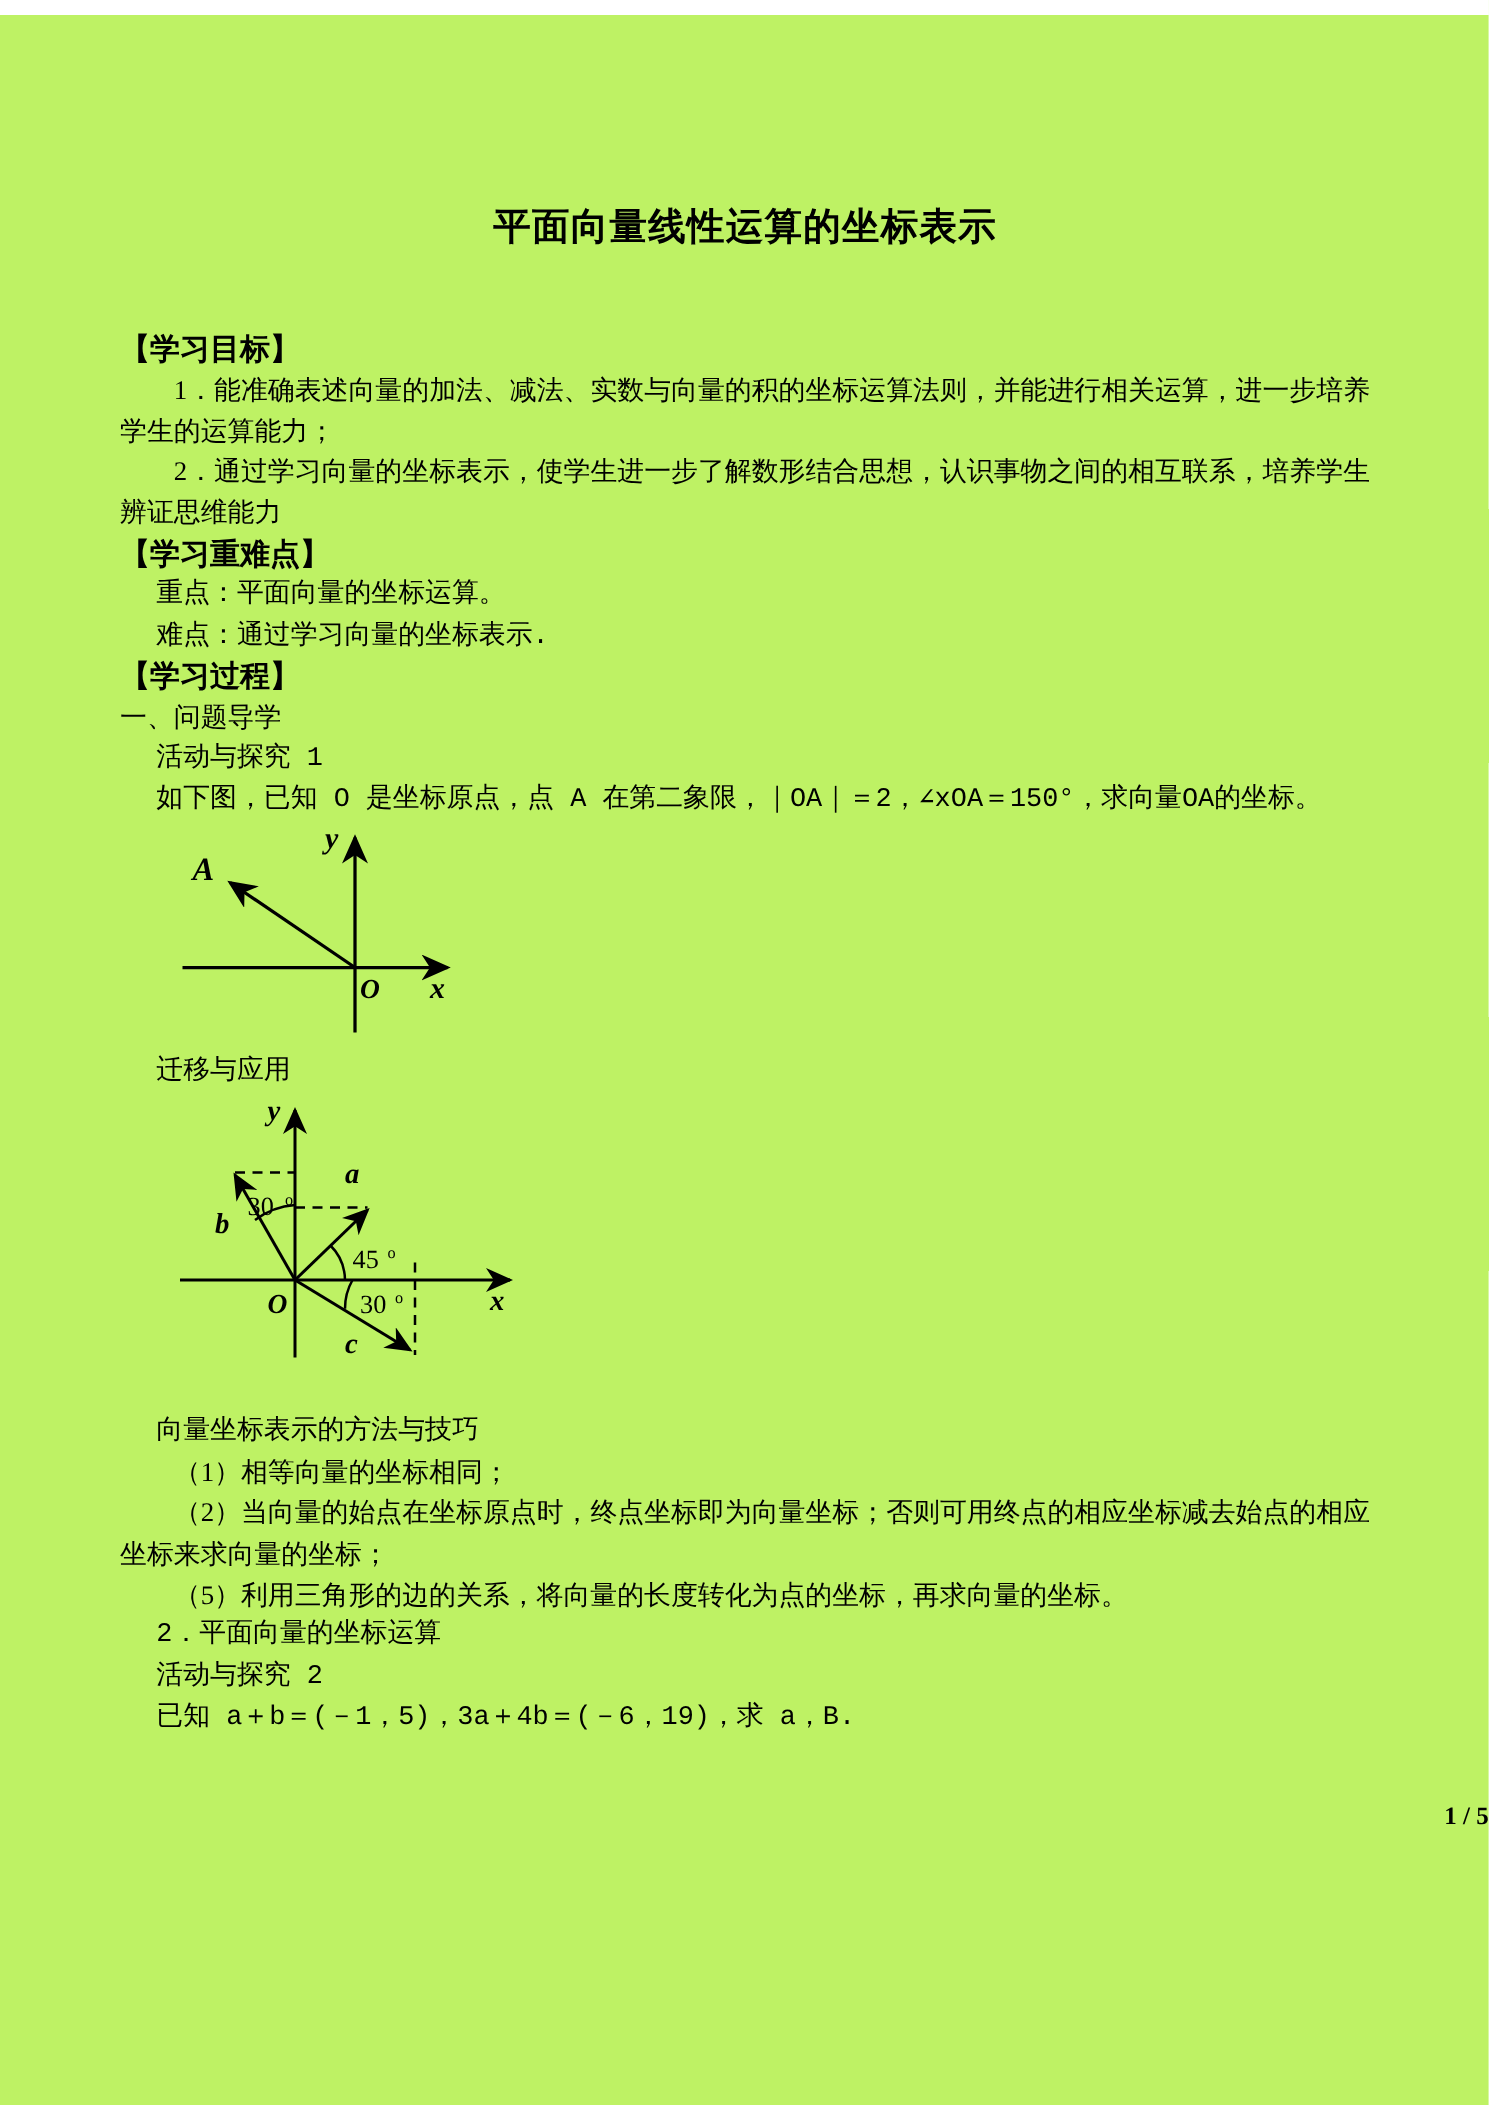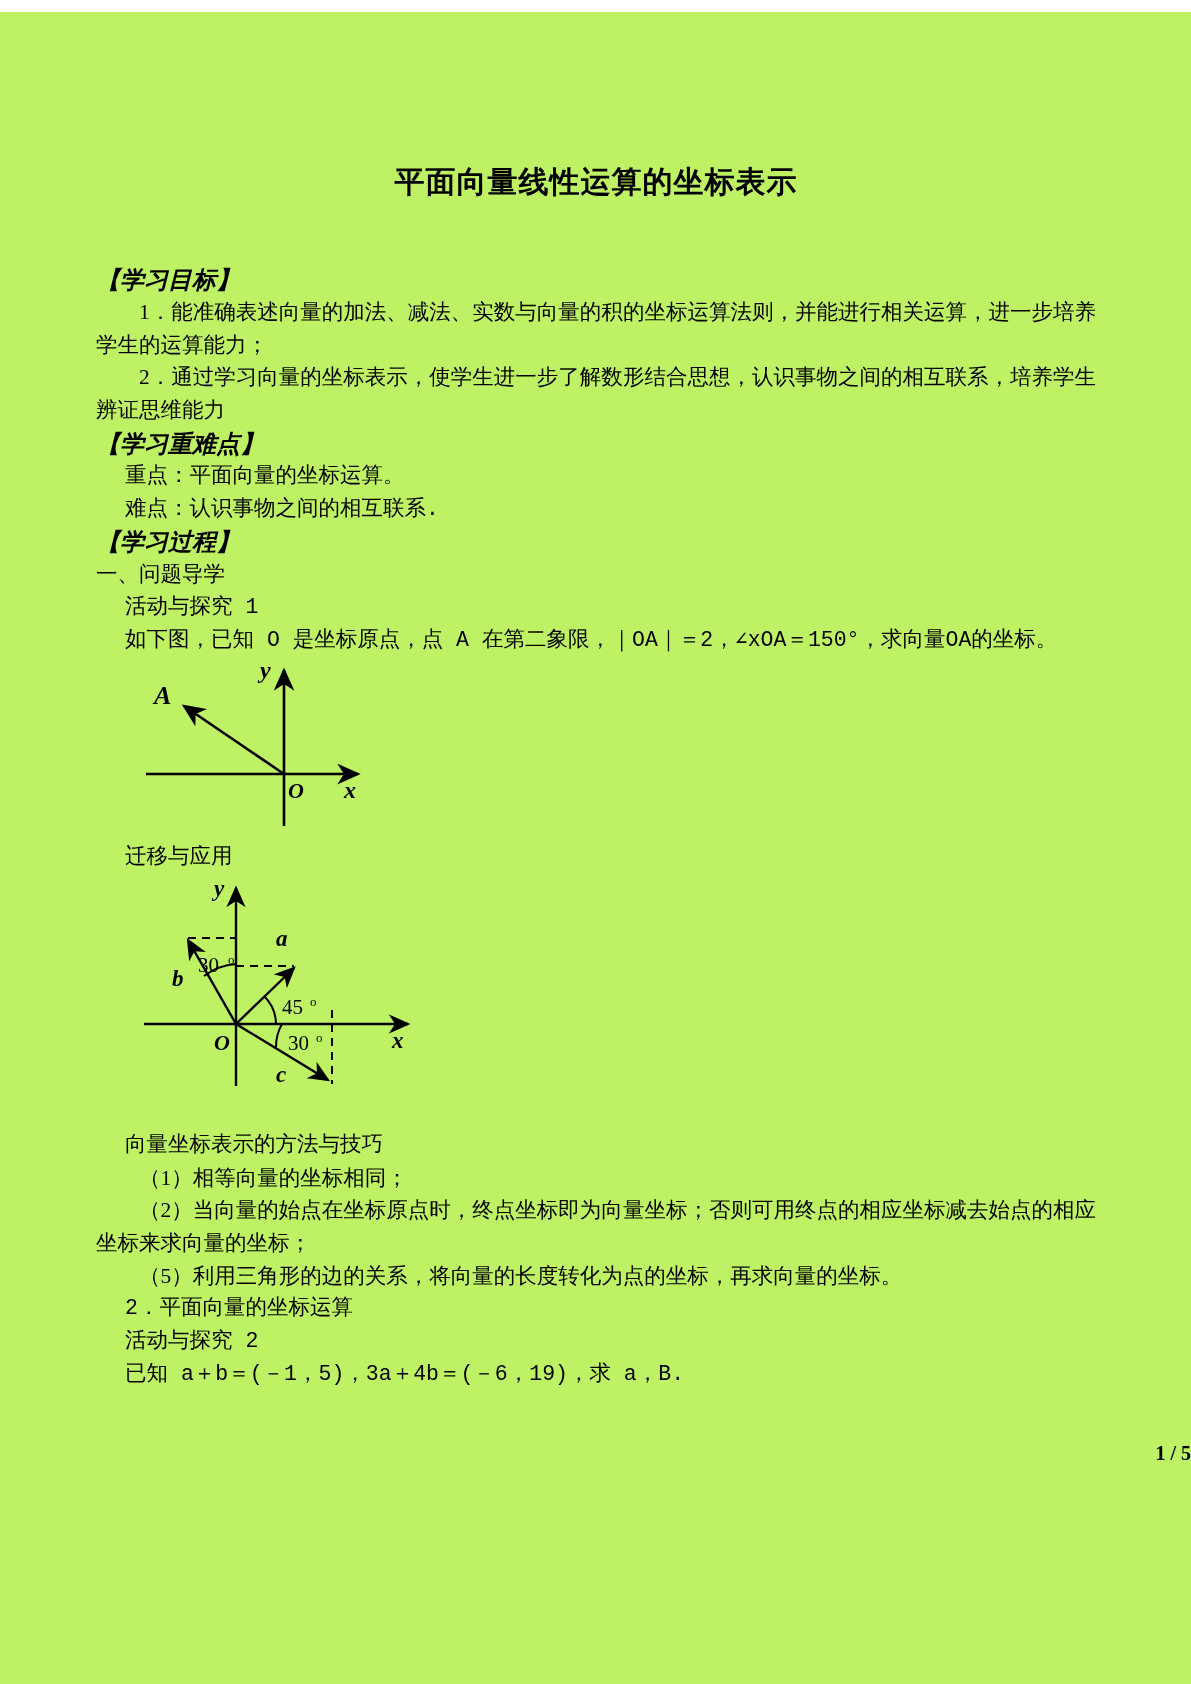--- a/index.html
+++ b/index.html
@@ -38,21 +38,20 @@
     font-family: "Liberation Sans", "DejaVu Sans", sans-serif;
   }
 
   
   .sec-head {
     font-size: 24px;
     font-weight: bold;
     line-height: 1.38;
     font-family: "Liberation Sans", "DejaVu Sans", sans-serif;
     letter-spacing: 0px;
-    font-style: italic;
   }
 
   
   .para {
     font-size: 21.5px;
     line-height: 1.52;
     text-align: justify;
     text-justify: inter-ideograph;
     margin: 0;
   }
@@ -105,21 +104,21 @@
     <h1 class="doc-title">平面向量线性运算的坐标表示</h1>
 
     <div class="spacer-lg"></div>
 
     <div class="sec-head">【学习目标】</div>
     <p class="para indent">1．能准确表述向量的加法、减法、实数与向量的积的坐标运算法则，并能进行相关运算，进一步培养学生的运算能力；</p>
     <p class="para indent">2．通过学习向量的坐标表示，使学生进一步了解数形结合思想，认识事物之间的相互联系，培养学生辨证思维能力</p>
 
     <div class="sec-head">【学习重难点】</div>
     <p class="para indent1">重点：平面向量的坐标运算。</p>
-    <p class="para indent1">难点：认识事物之间的相互联系.</p>
+    <p class="para indent1">难点：通过学习向量的坐标表示.</p>
 
     <div class="sec-head">【学习过程】</div>
     <p class="para noindent">一、问题导学</p>
     <p class="para indent1">活动与探究 1</p>
     <p class="para indent1">如下图，已知 O 是坐标原点，点 A 在第二象限，｜OA｜＝2，∠xOA＝150°，求向量OA的坐标。</p>
 
     <div class="figure-wrap fig1">
       <svg width="320" height="180" viewBox="0 0 320 180" xmlns="http://www.w3.org/2000/svg">
         <defs>
           <marker id="arrowA" markerWidth="10" markerHeight="10" refX="8" refY="4" orient="auto" markerUnits="strokeWidth">

